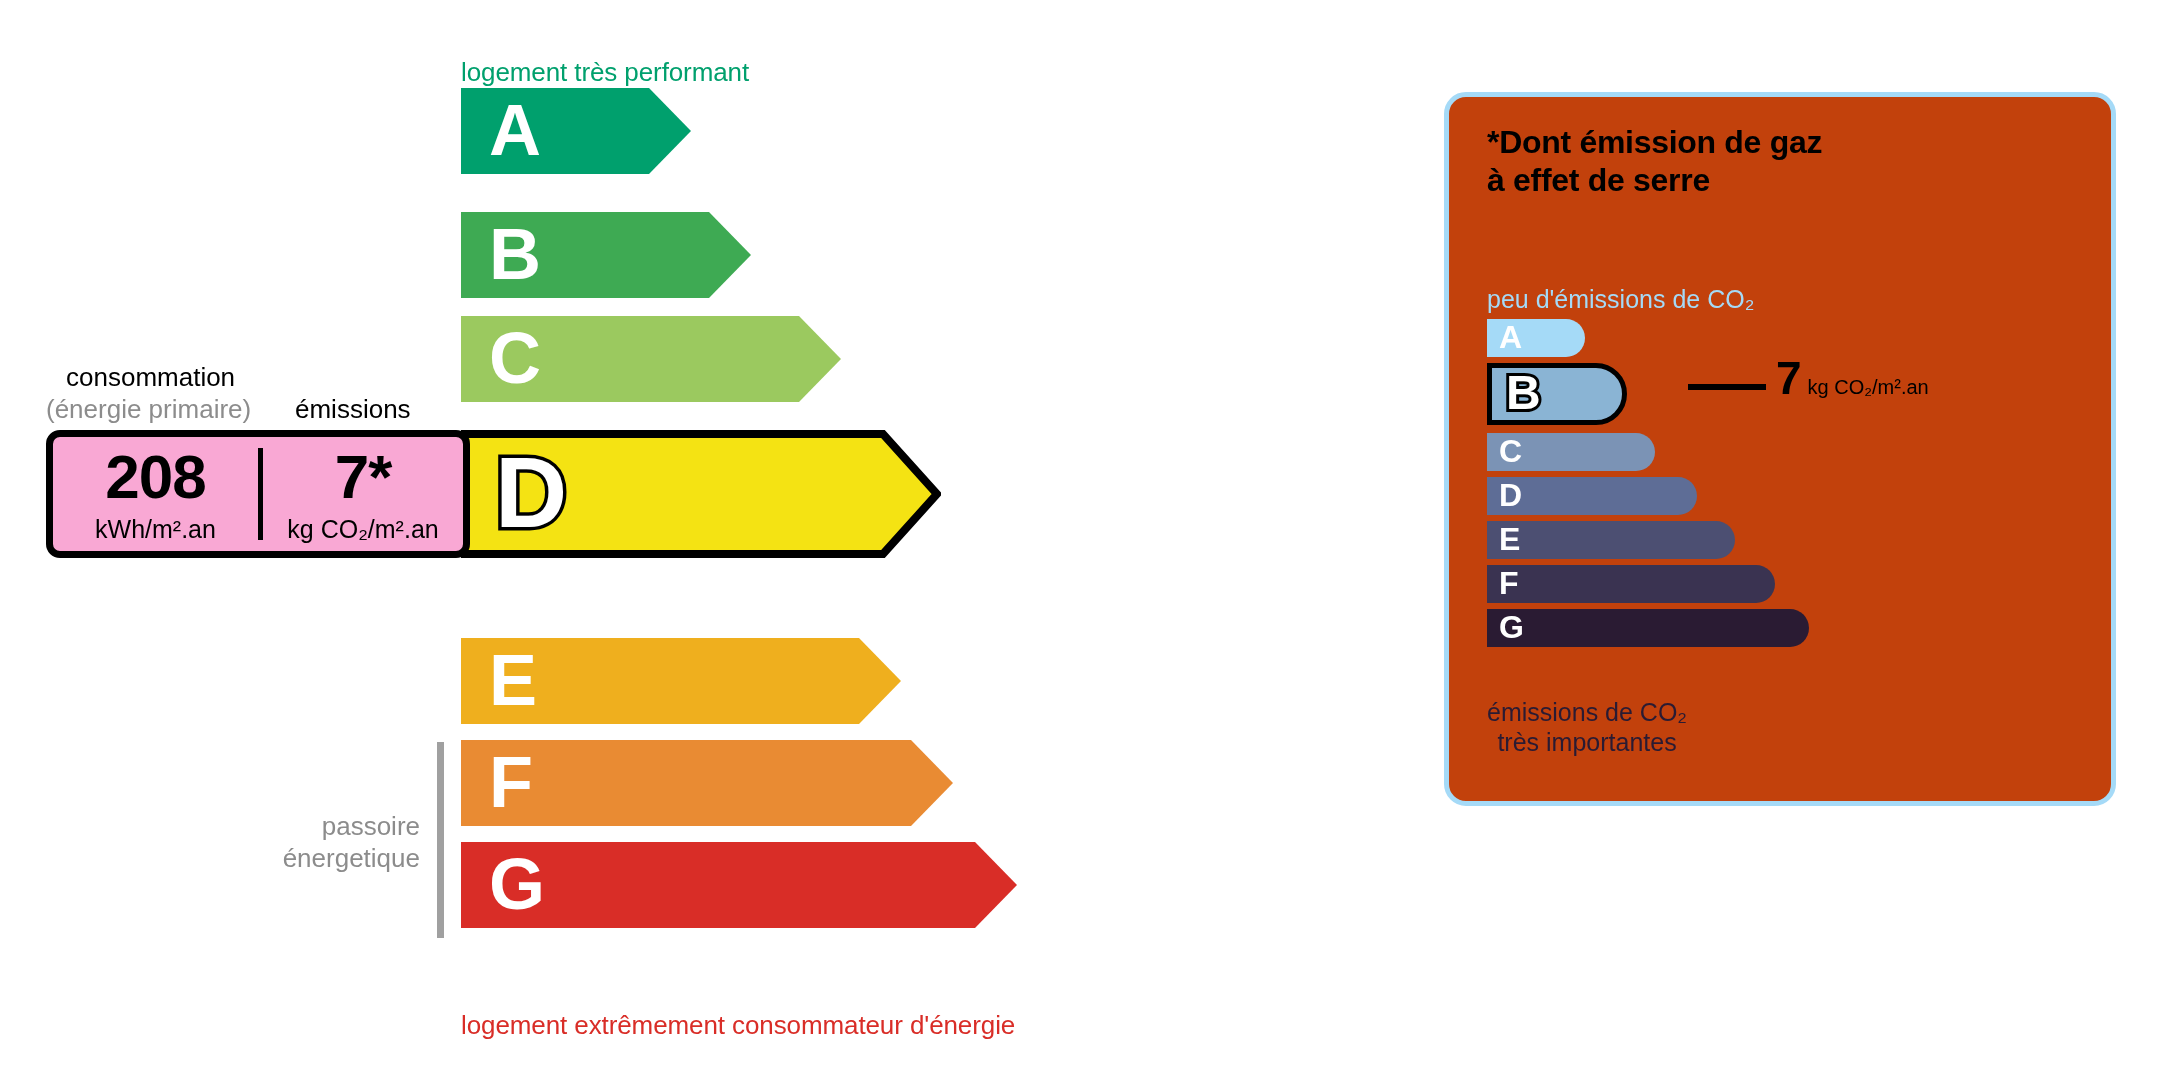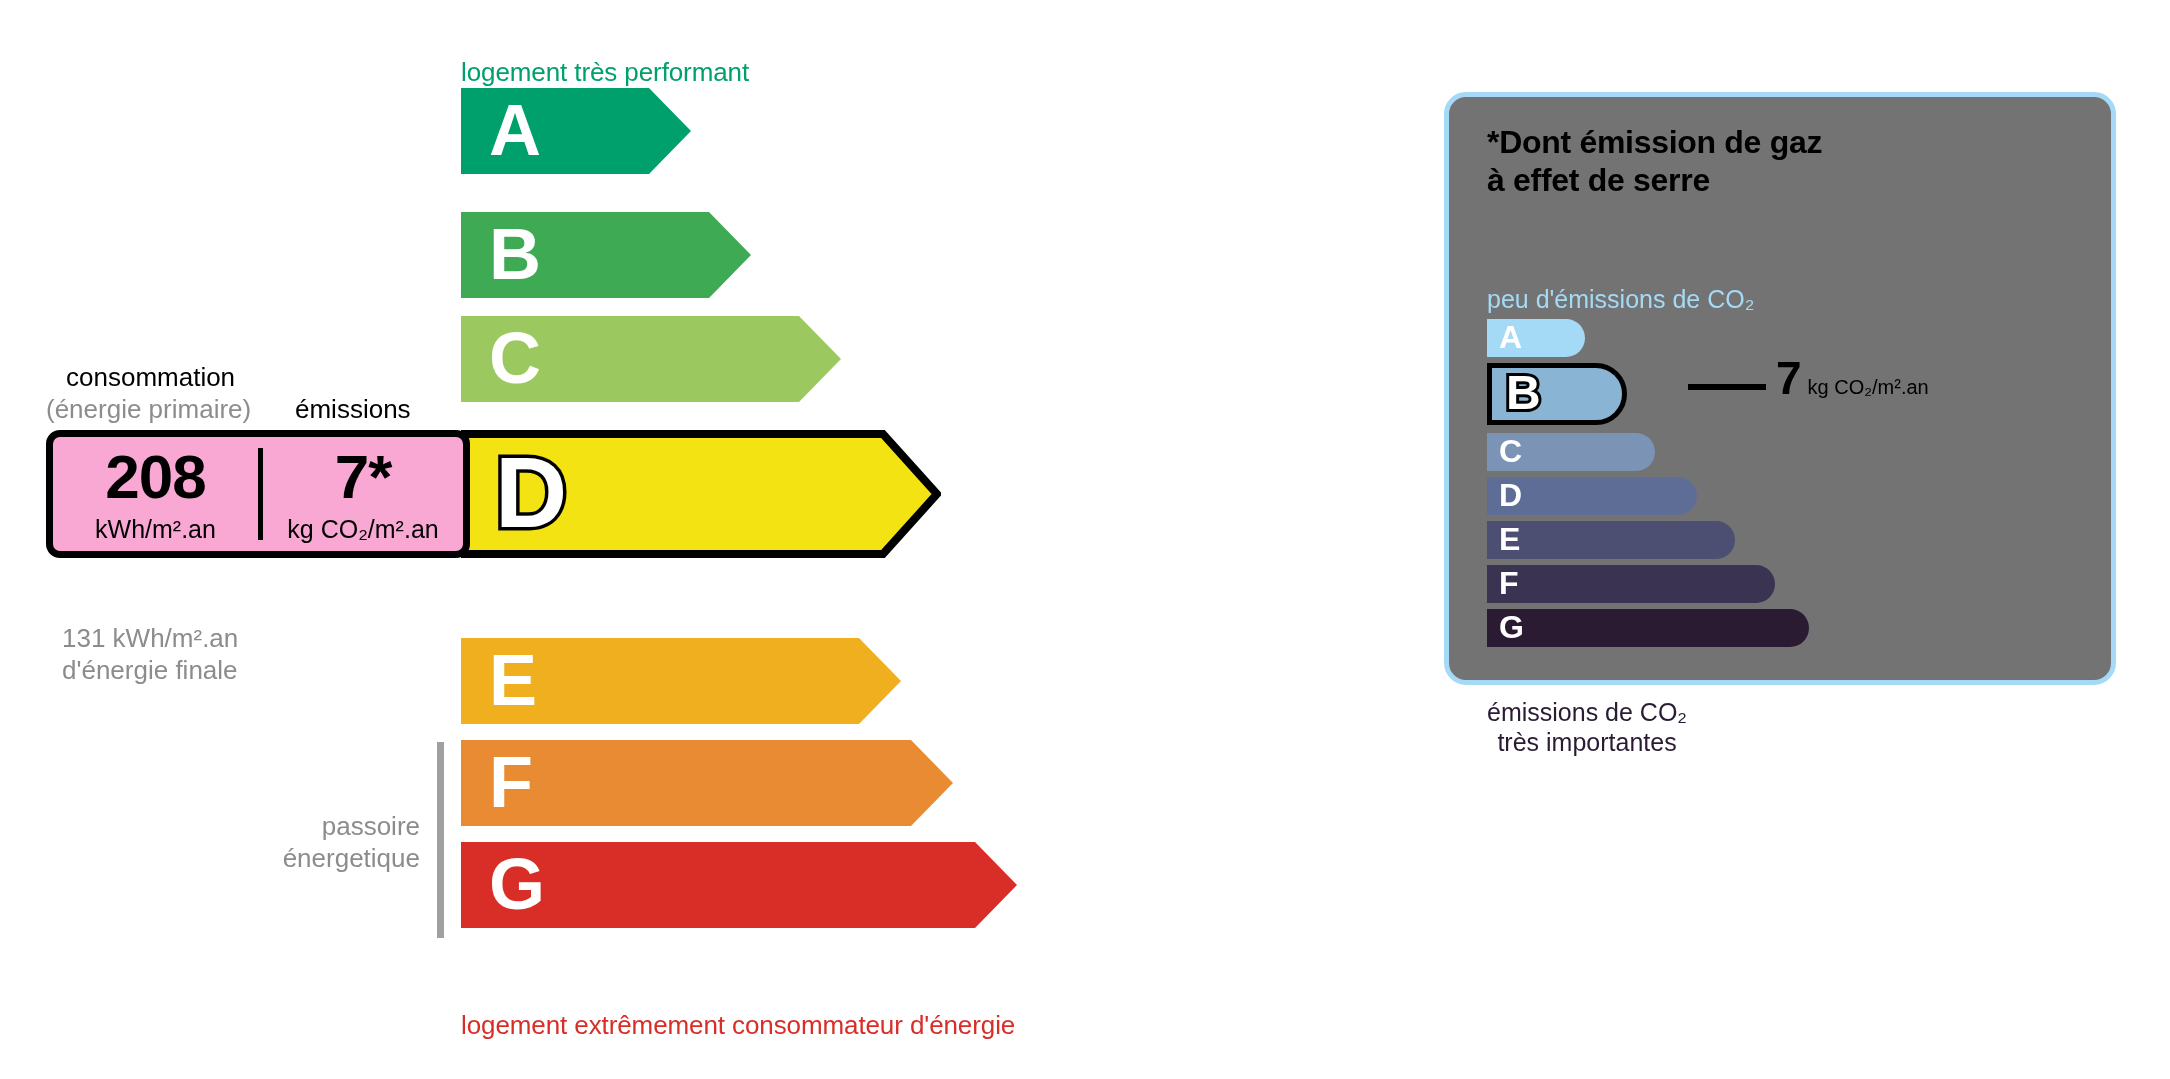--- a/index.html
+++ b/index.html
@@ -185,24 +185,24 @@
     line-height: 32px;
     color: #8c8c8c;
   }
 
   
   #co2-panel {
     position: absolute;
     left: 1444px;
     top: 92px;
     width: 672px;
-    height: 593px;
+    height: 714px;
     border: 5px solid #a5daf7;
     border-radius: 22px;
-    background: #737373;
+    background: #c2410c;
     box-sizing: border-box;
   }
   #co2-title {
     position: absolute;
     left: 38px;
     top: 26px;
     font-size: 32px;
     font-weight: bold;
     line-height: 38px;
     color: #000000;
@@ -369,24 +369,20 @@
         <div class="vb-value">208</div>
         <div class="vb-unit">kWh/m².an</div>
       </div>
       <div class="vb-sep"></div>
       <div class="vb-cell right">
         <div class="vb-value">7*</div>
         <div class="vb-unit">kg CO₂/m².an</div>
       </div>
     </div>
 
-    <div id="final-energy">
-      <div>131 kWh/m².an</div>
-      <div>d'énergie finale</div>
-    </div>
   </div>
 
   <div id="co2-panel">
 
     <div id="co2-title">
       <div>*Dont émission de gaz</div>
       <div>à effet de serre</div>
     </div>
 
     <div id="co2-top-caption">peu d'émissions de CO₂</div>

